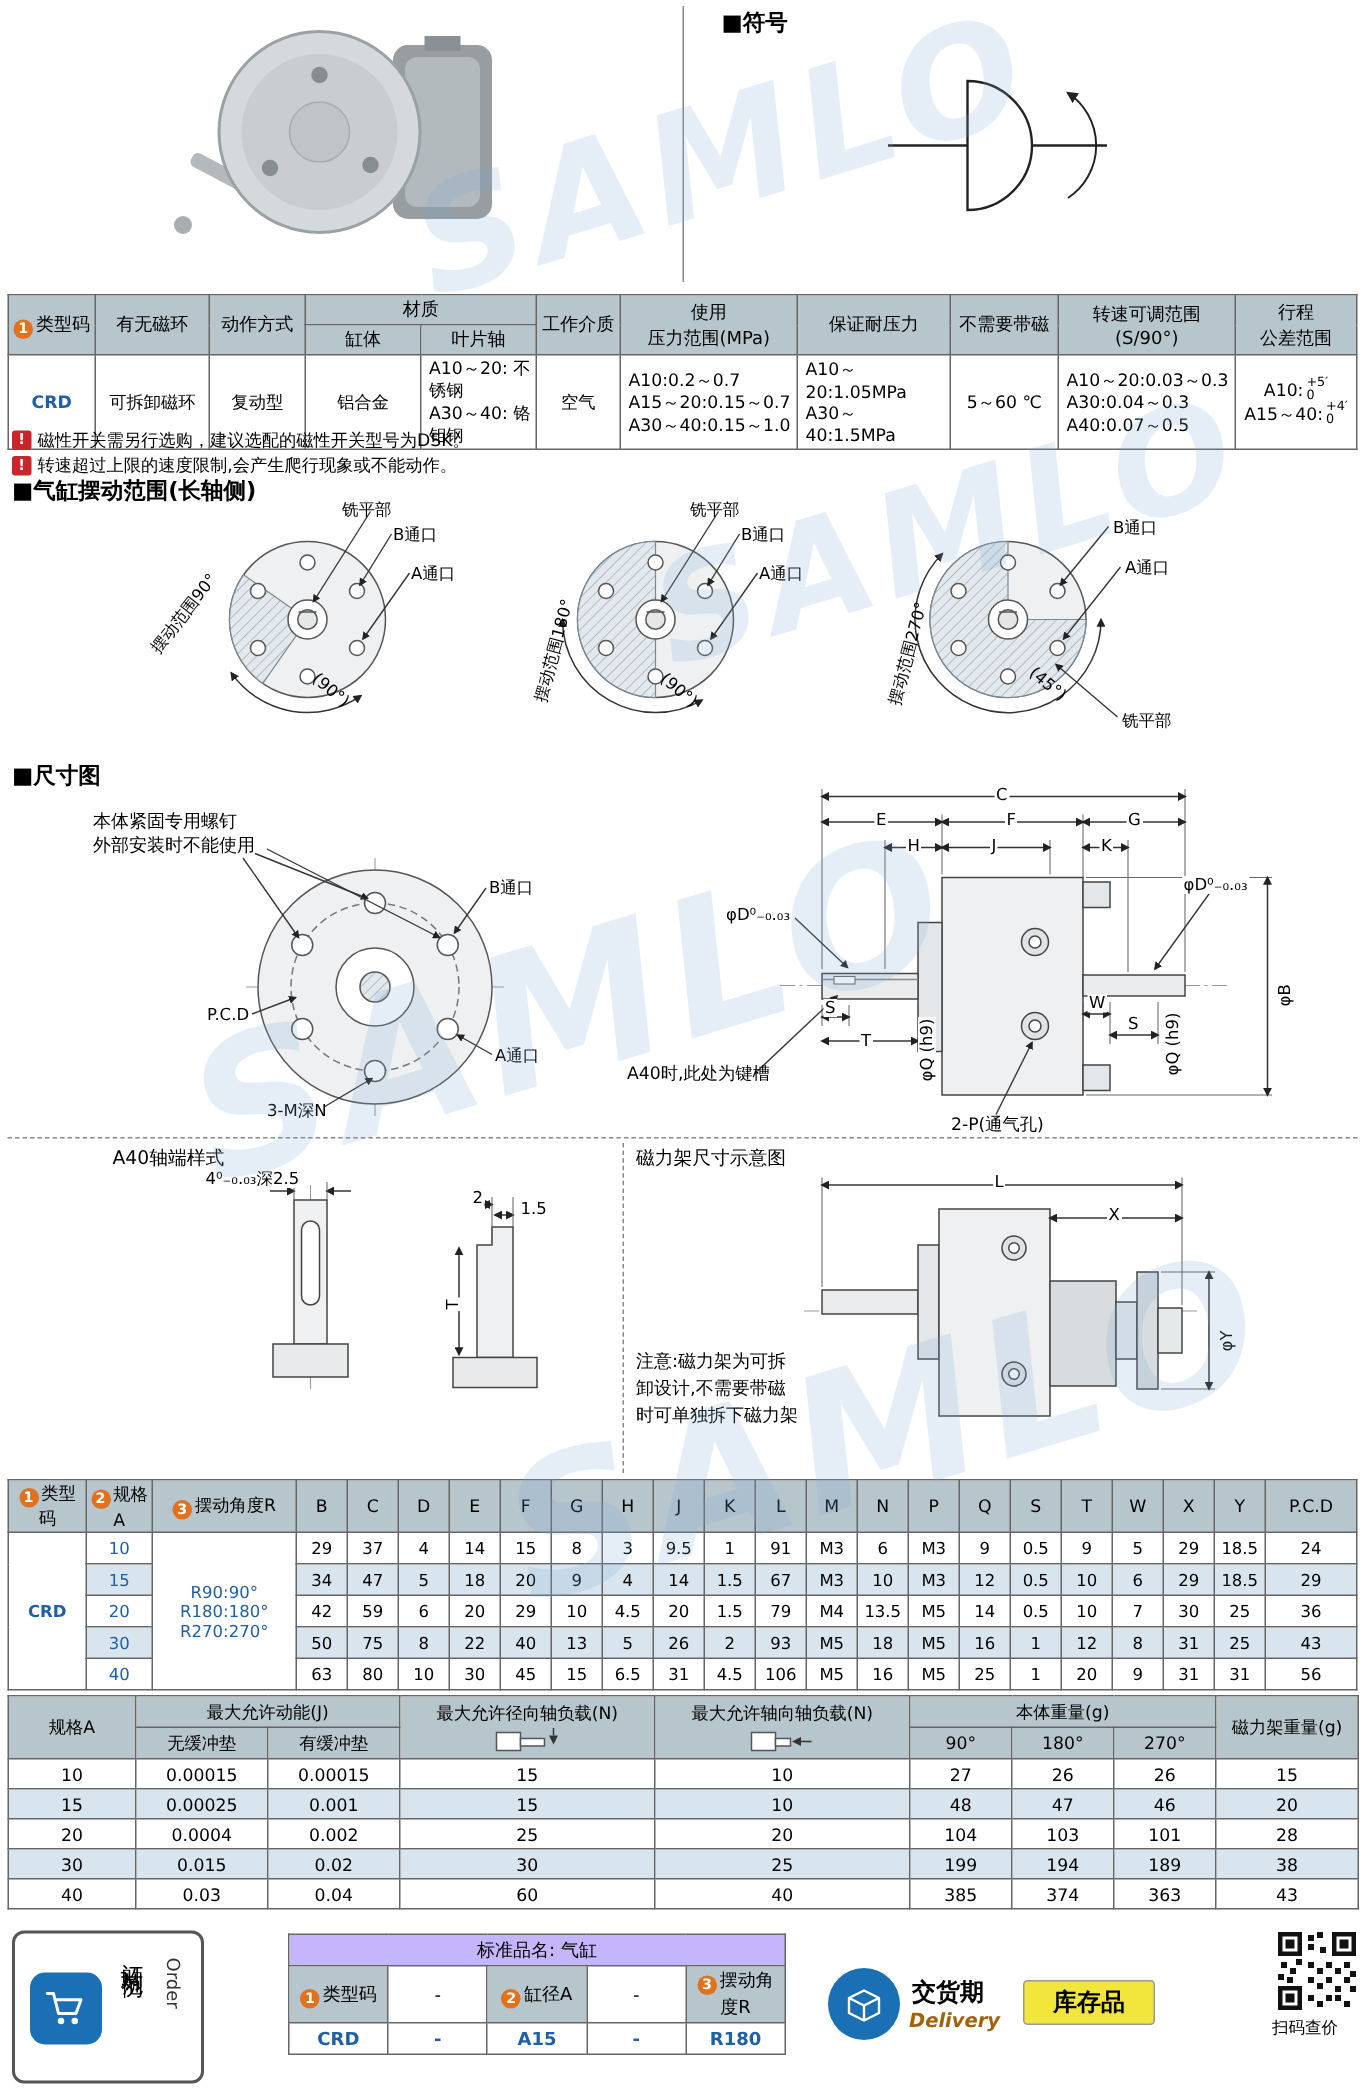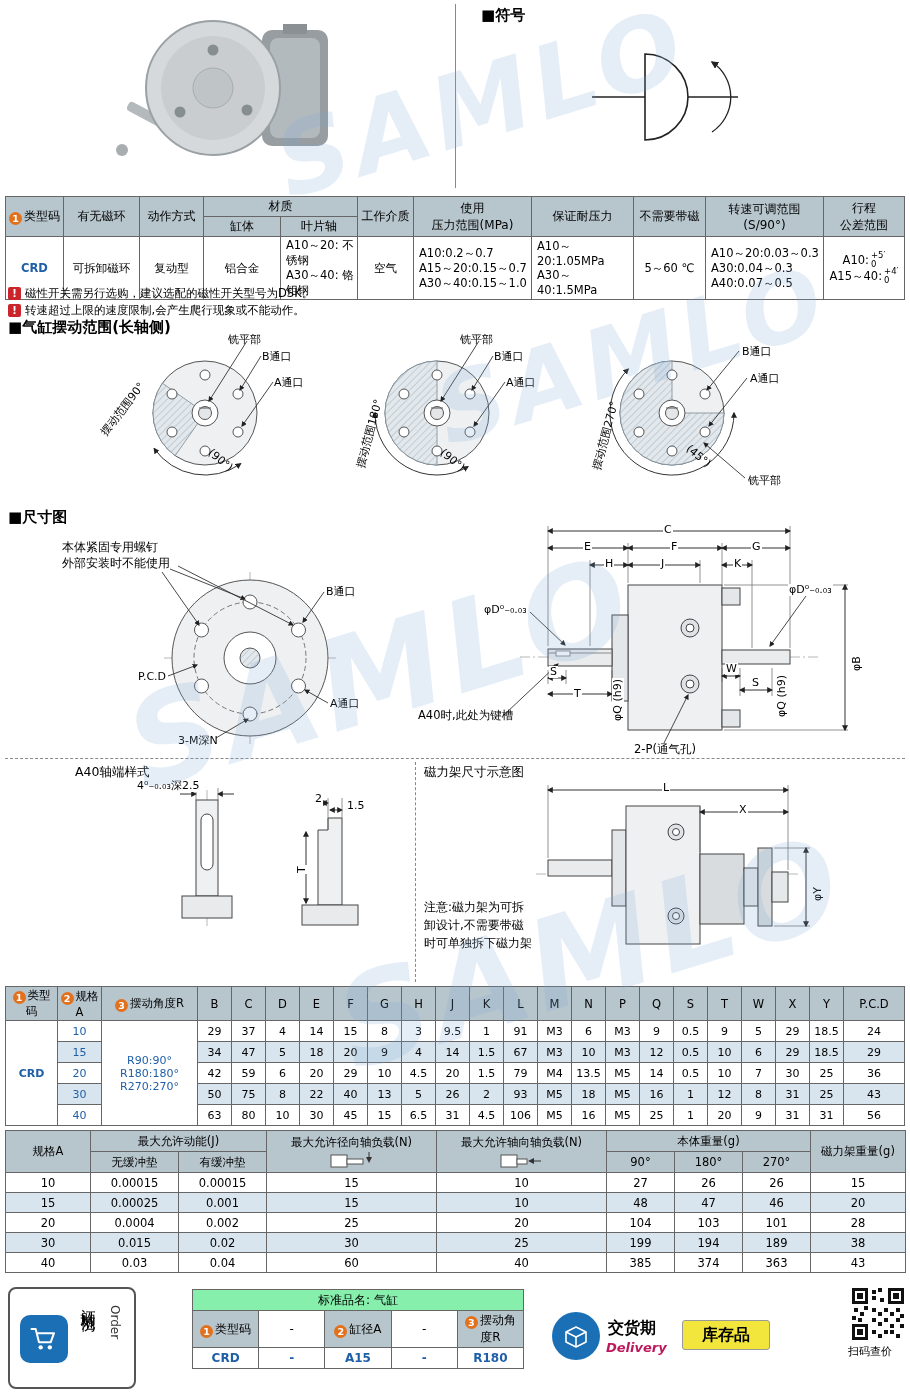--- a/index.html
+++ b/index.html
@@ -36,27 +36,27 @@
 .marker{display:inline-flex;width:13px;height:13px;border-radius:50%;background:#e2711d;color:#fff;font-size:9.5px;font-weight:bold;align-items:center;justify-content:center;margin-right:2px;vertical-align:-2px;}
 .frac{display:inline-flex;flex-direction:column;font-size:8.5px;line-height:1.05;text-align:left;margin-left:1px;}
 .frac i{font-style:normal;}
 .tolline{display:flex;justify-content:center;align-items:center;gap:1px;height:16px;}
 #order-box{position:absolute;left:8px;top:1287px;width:128px;height:102px;border:2px solid #555;border-radius:8px;z-index:2;background:#fff;}
 #cart-badge{position:absolute;left:10px;top:26px;width:48px;height:48px;border-radius:10px;background:#1a6fb5;display:flex;align-items:center;justify-content:center;}
 #order-cn{position:absolute;left:68px;top:8px;writing-mode:vertical-rl;font-size:15px;letter-spacing:3px;}
 #order-en{position:absolute;left:98px;top:16px;writing-mode:vertical-rl;font-size:12px;color:#333;}
 #order-table{position:absolute;left:192px;top:1289px;width:332px;z-index:2;font-size:12px;}
 #order-table td{height:21px;}
-#order-table .pname td{background:#86efac;}
+#order-table .pname td{background:#c4b5fd;}
 #order-table .hdr-row td{background:#b7c5cd;}
 #order-table .vals td{color:#1f5fa8;font-weight:bold;}
 #order-table td.dash{background:#fff;}
 #delivery-icon{position:absolute;left:552px;top:1312px;width:48px;height:48px;border-radius:50%;background:#1a6fb5;display:flex;align-items:center;justify-content:center;z-index:2;}
 #delivery-cn{position:absolute;left:608px;top:1318px;font-size:16px;font-weight:bold;z-index:2;}
-#delivery-en{position:absolute;left:606px;top:1340px;font-size:13px;font-style:italic;color:#be185d;font-weight:bold;z-index:2;}
+#delivery-en{position:absolute;left:606px;top:1340px;font-size:13px;font-style:italic;color:#a16207;font-weight:bold;z-index:2;}
 #stock-badge{position:absolute;left:682px;top:1320px;width:88px;height:30px;background:#f2e63d;border:1px solid #999;border-radius:3px;font-size:16px;font-weight:bold;display:flex;align-items:center;justify-content:center;z-index:2;}
 #qr{position:absolute;left:850px;top:1286px;z-index:2;}
 #qr-label{position:absolute;left:848px;top:1344px;font-size:11px;z-index:2;}
 .hline{position:absolute;z-index:2;border-top:1px dashed #888;}
 .vline-dash{position:absolute;z-index:2;border-left:1px dashed #888;}
 .vline{position:absolute;z-index:2;border-left:1px solid #888;}
 #load-table th .hicon{display:block;margin:1px auto 0;}
 </style>
 </head>
 <body>

